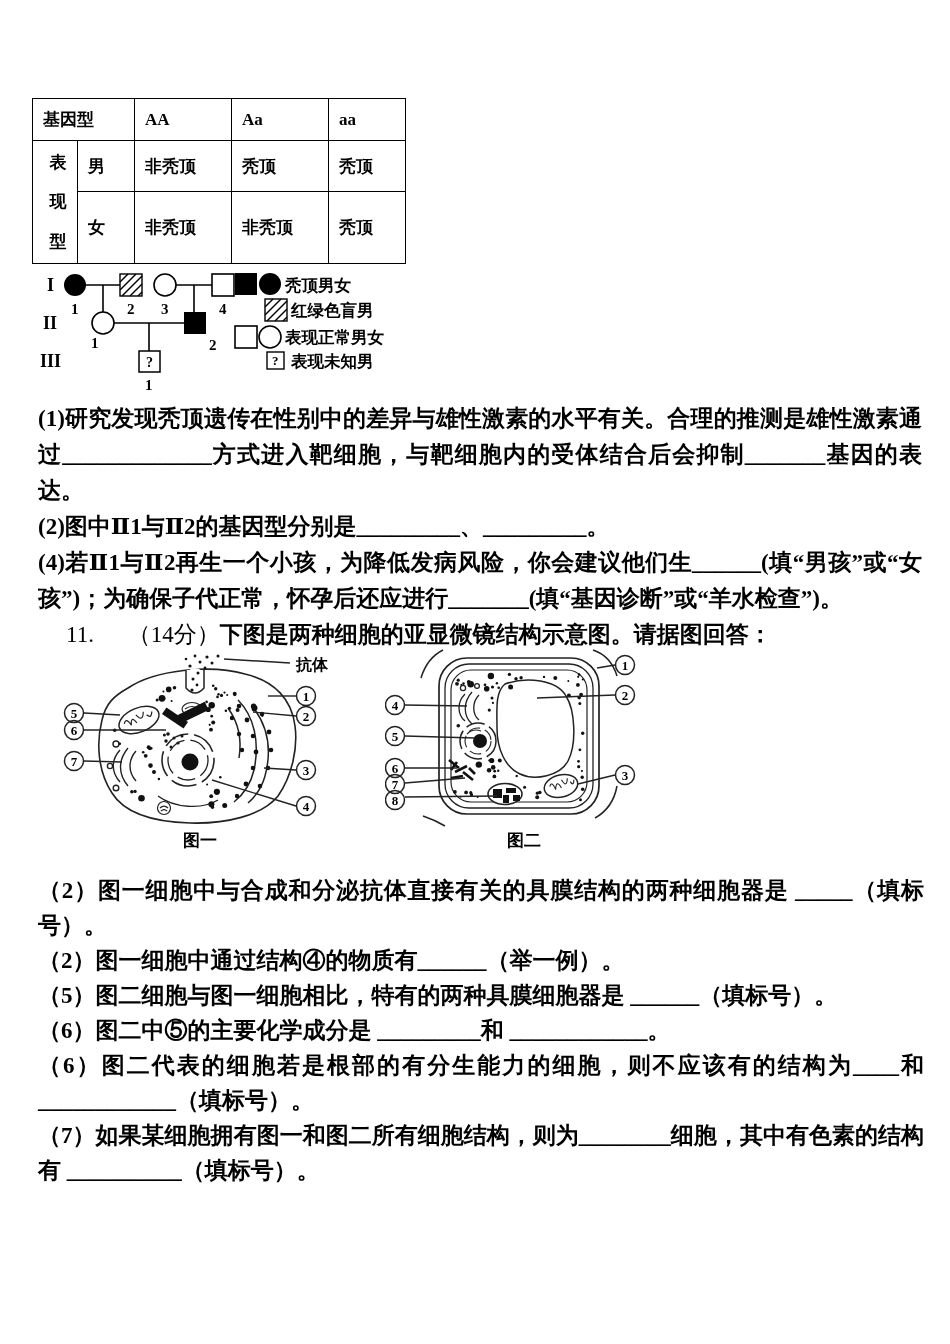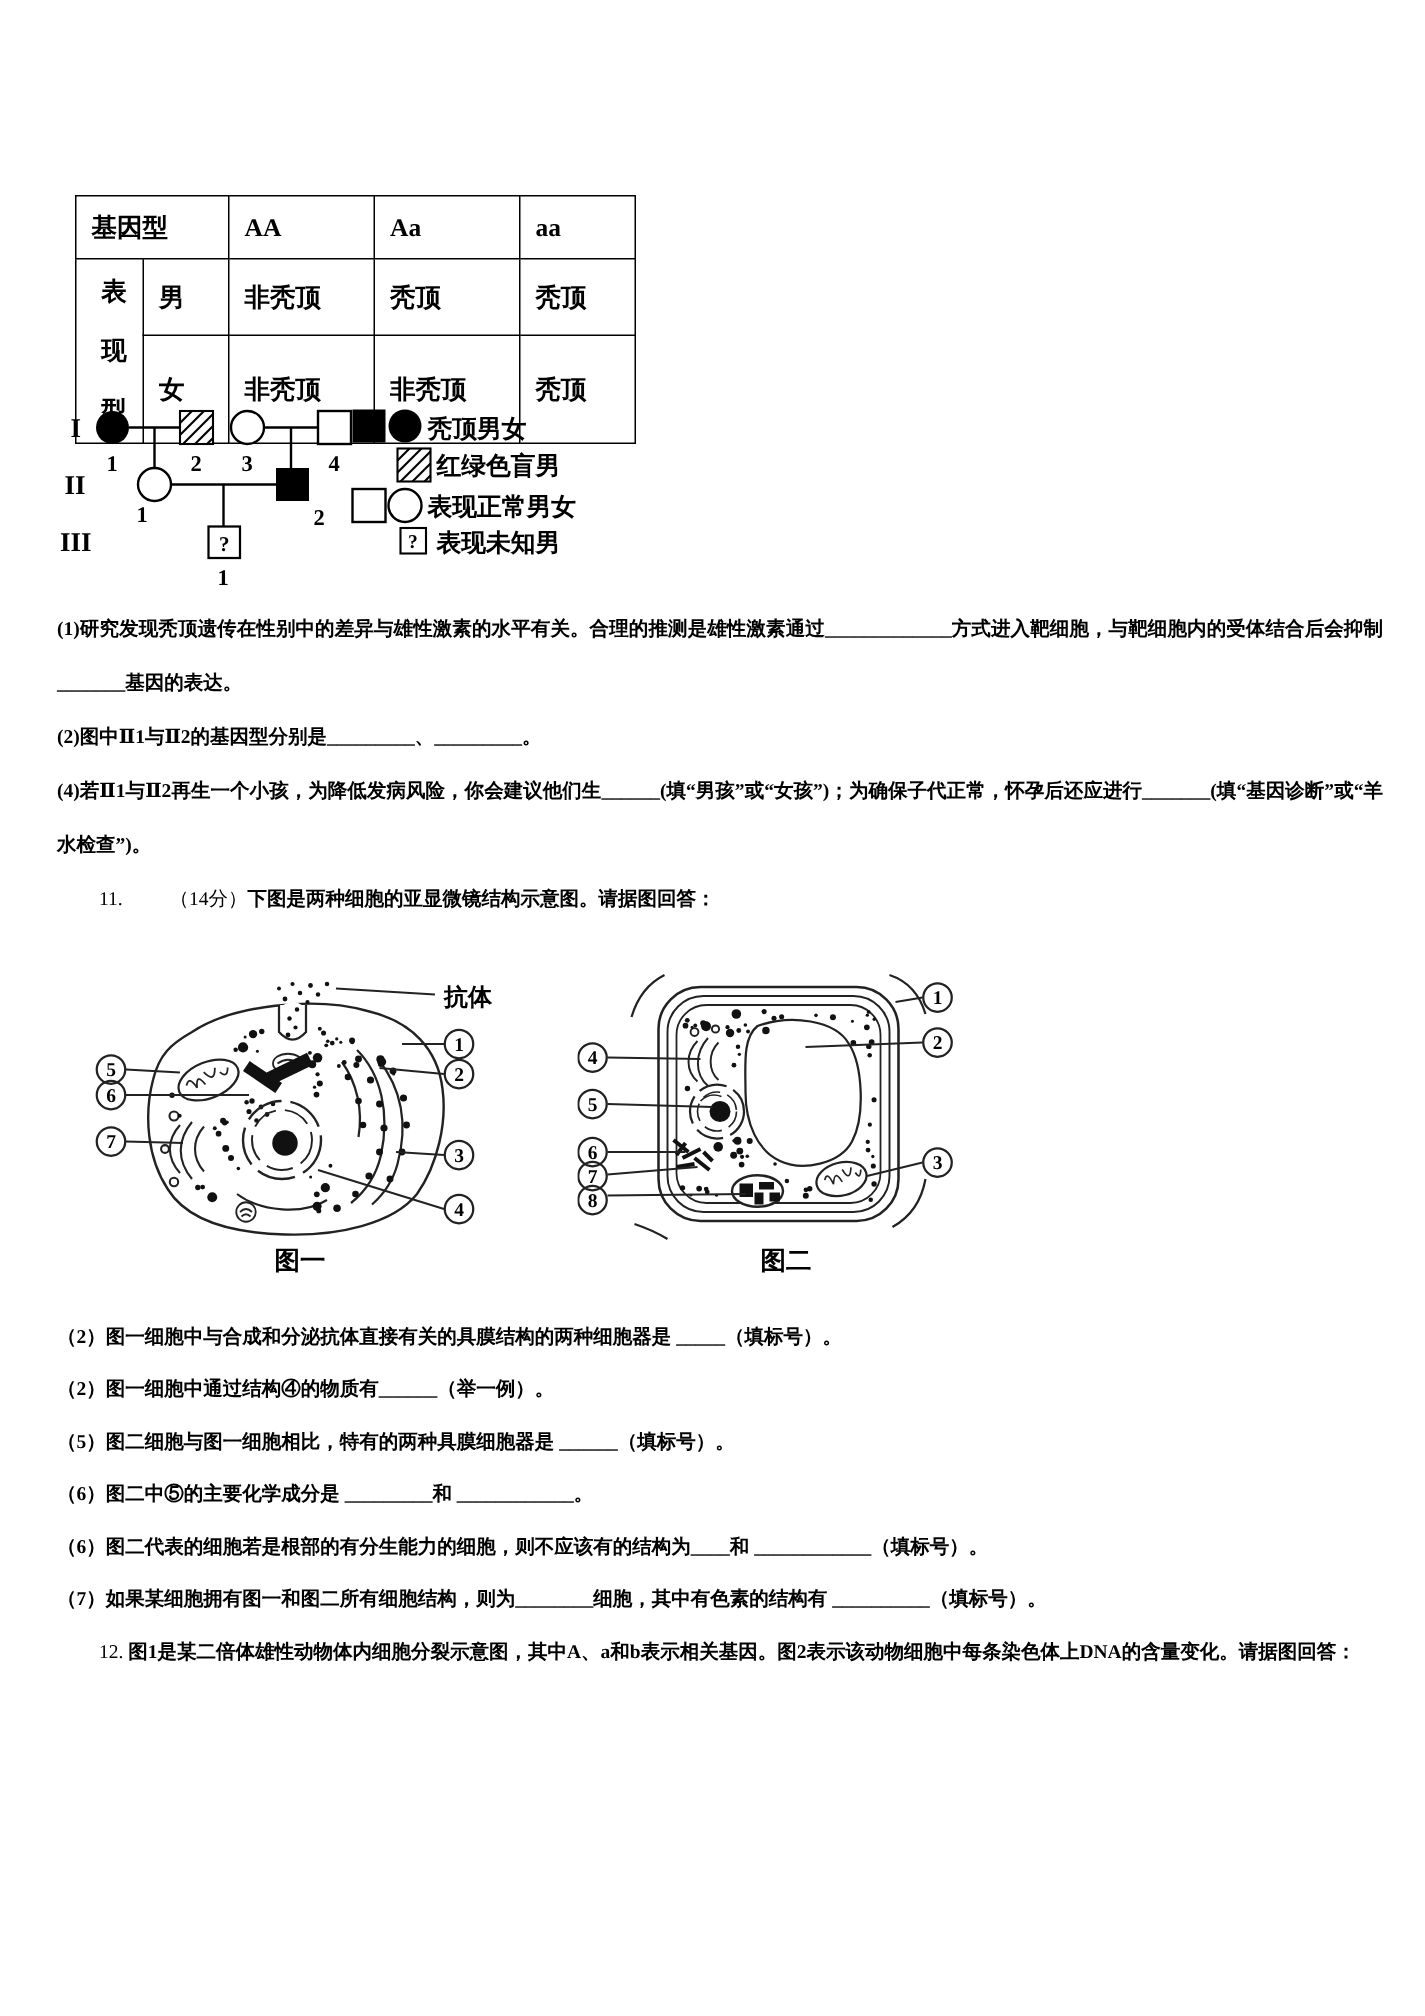--- a/index.html
+++ b/index.html
@@ -15,33 +15,33 @@
     border:1.7px solid #000;font-weight:700;font-size:17px;
     padding:2px 4px 2px 10px;vertical-align:middle;background:#fff;
   }
   td.c-lab{width:30px;padding:0;}
   td.c-sex{width:42px;}
   td.c-a{width:82px;} td.c-b{width:82px;} td.c-c{width:62px;}
   .r1{height:42px;} .r2{height:50px;} .r3{height:70px;}
   .vstack{display:flex;flex-direction:column;justify-content:space-around;
           align-items:center;height:118px;font-weight:700;font-size:17px;}
   
-  .flow{font-size:13px;font-weight:700;text-align:justify;}
+  .flow{font-size:23px;font-weight:700;text-align:justify;}
   .flow p{margin:0;}
   #flow1{left:38px;top:401px;width:884px;line-height:36px;}
   #flow2{left:38px;top:873px;width:886px;line-height:35px;}
   .qnum{font-weight:400;margin-left:28px;}
   
   svg text{font-family:"Liberation Serif","DejaVu Serif",serif;}
   .figcap{font-size:17px;font-weight:700;}
 </style>
 </head>
 <body>
 
-<table class="gt abs" style="left:50px;top:98px;margin-top:32px;">
+<table class="gt abs" style="left:32px;top:98px;">
   <tbody>
       <tr class="r1">
     <td colspan="2">基因型</td>
     <td class="c-a">AA</td>
     <td class="c-b">Aa</td>
     <td class="c-c">aa</td>
   </tr>
   <tr class="r2">
     <td class="c-lab" rowspan="2">
       <div class="vstack">
@@ -464,14 +464,13 @@
   <text x="122" y="198" class="figcap">图二</text>
 </svg>
 
 <div id="flow2" class="flow abs">
   <p>（2）图一细胞中与合成和分泌抗体直接有关的具膜结构的两种细胞器是 _____（填标号）。</p>
   <p>（2）图一细胞中通过结构④的物质有______（举一例）。</p>
   <p>（5）图二细胞与图一细胞相比，特有的两种具膜细胞器是 ______（填标号）。</p>
   <p>（6）图二中⑤的主要化学成分是 _________和 ____________。</p>
   <p>（6）图二代表的细胞若是根部的有分生能力的细胞，则不应该有的结构为____和 ____________（填标号）。</p>
   <p>（7）如果某细胞拥有图一和图二所有细胞结构，则为________细胞，其中有色素的结构有 __________（填标号）。</p>
-  <p><span class="qnum">12.</span> <span>图1是某二倍体雄性动物体内细胞分裂示意图，其中A、a和b表示相关基因。图2表示该动物细胞中每条染色体上DNA的含量变化。请据图回答：</span></p>
 </div>
 
 </body></html>

